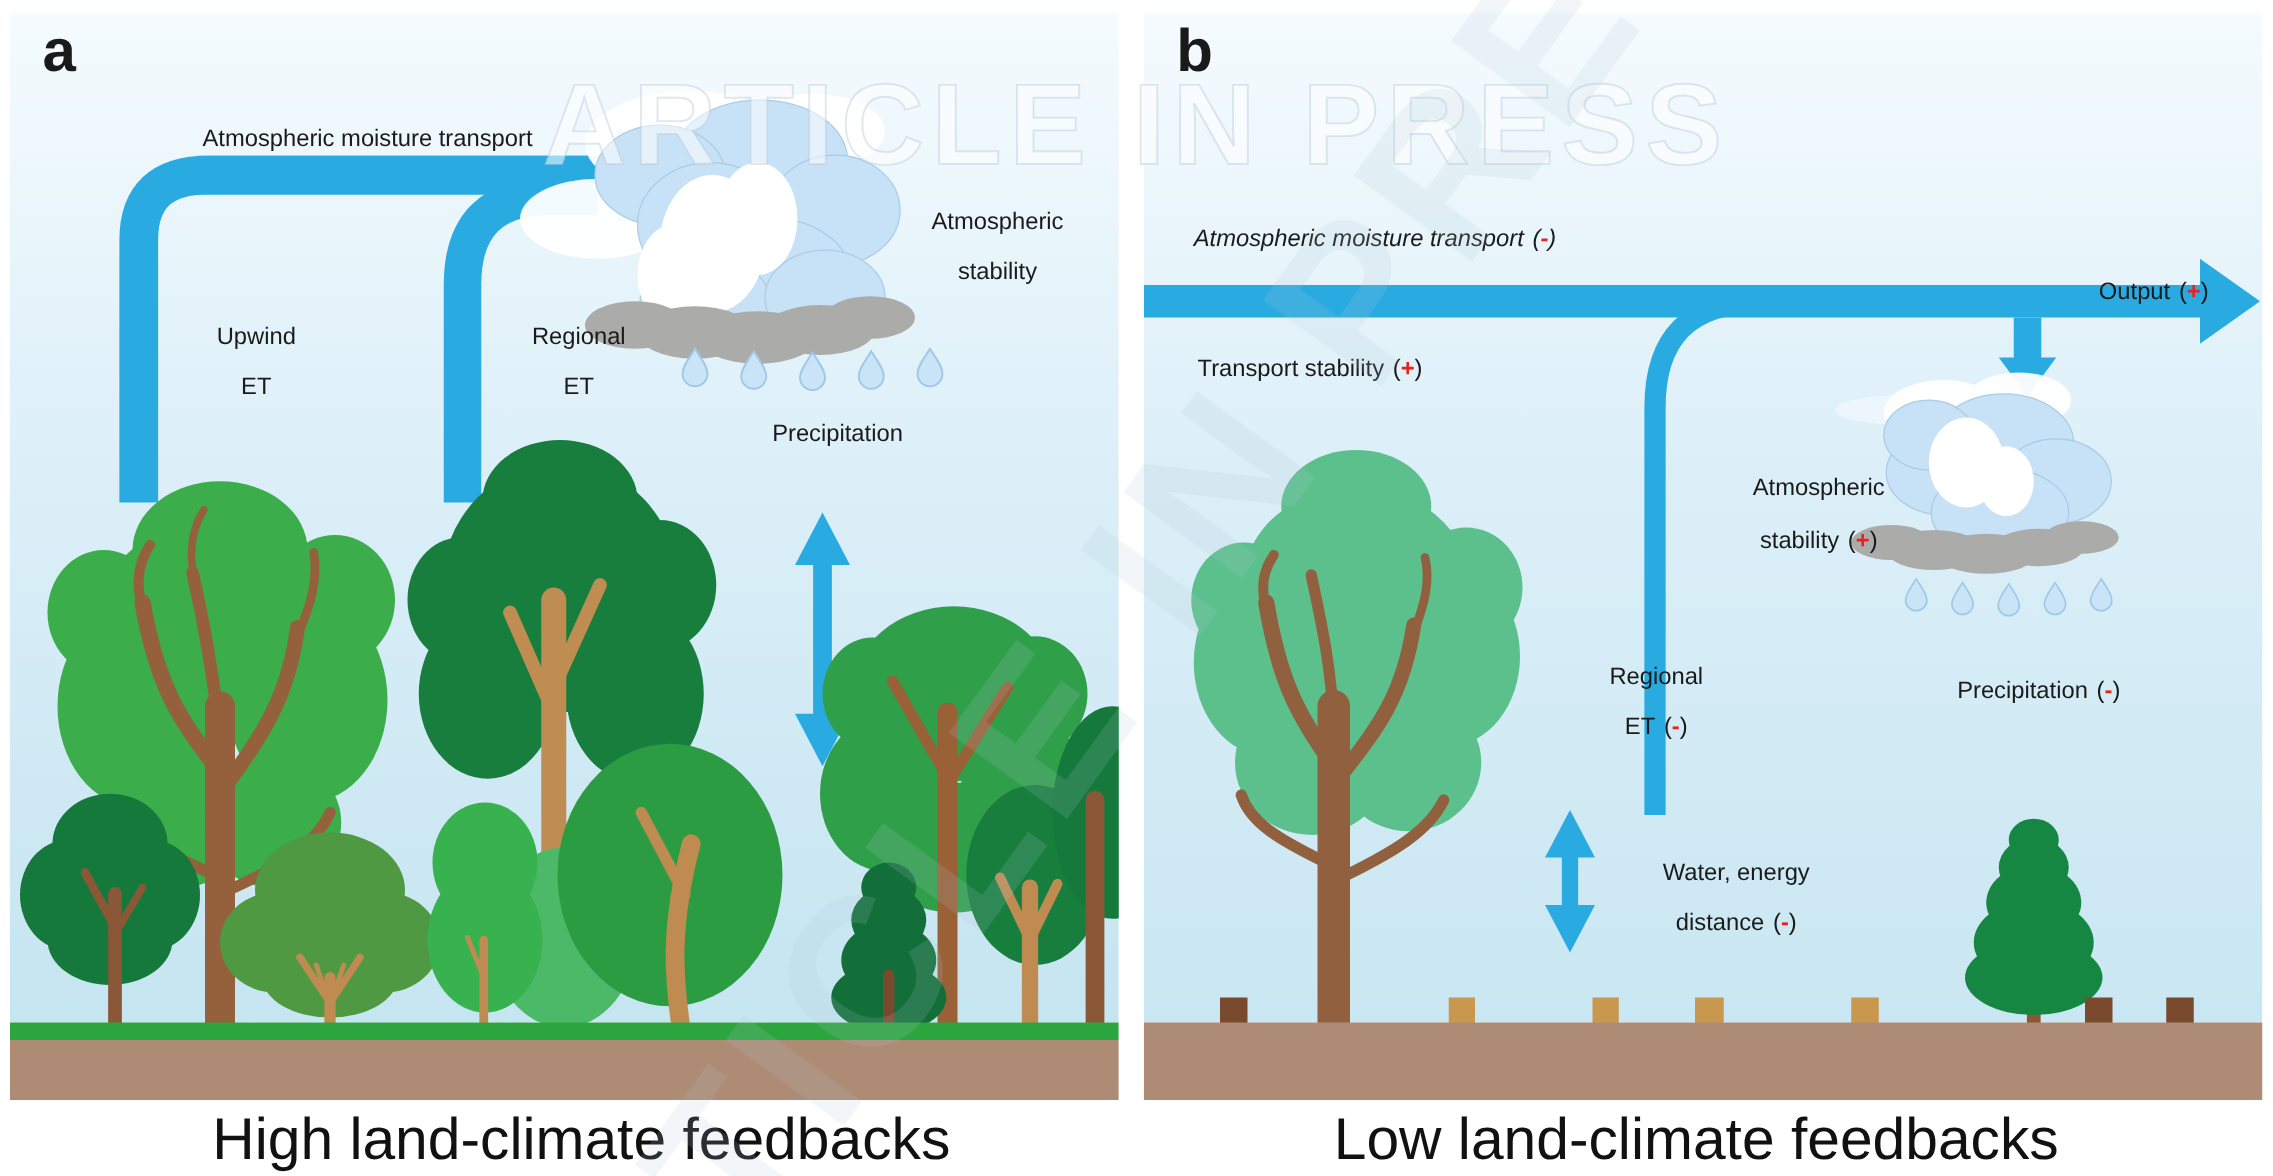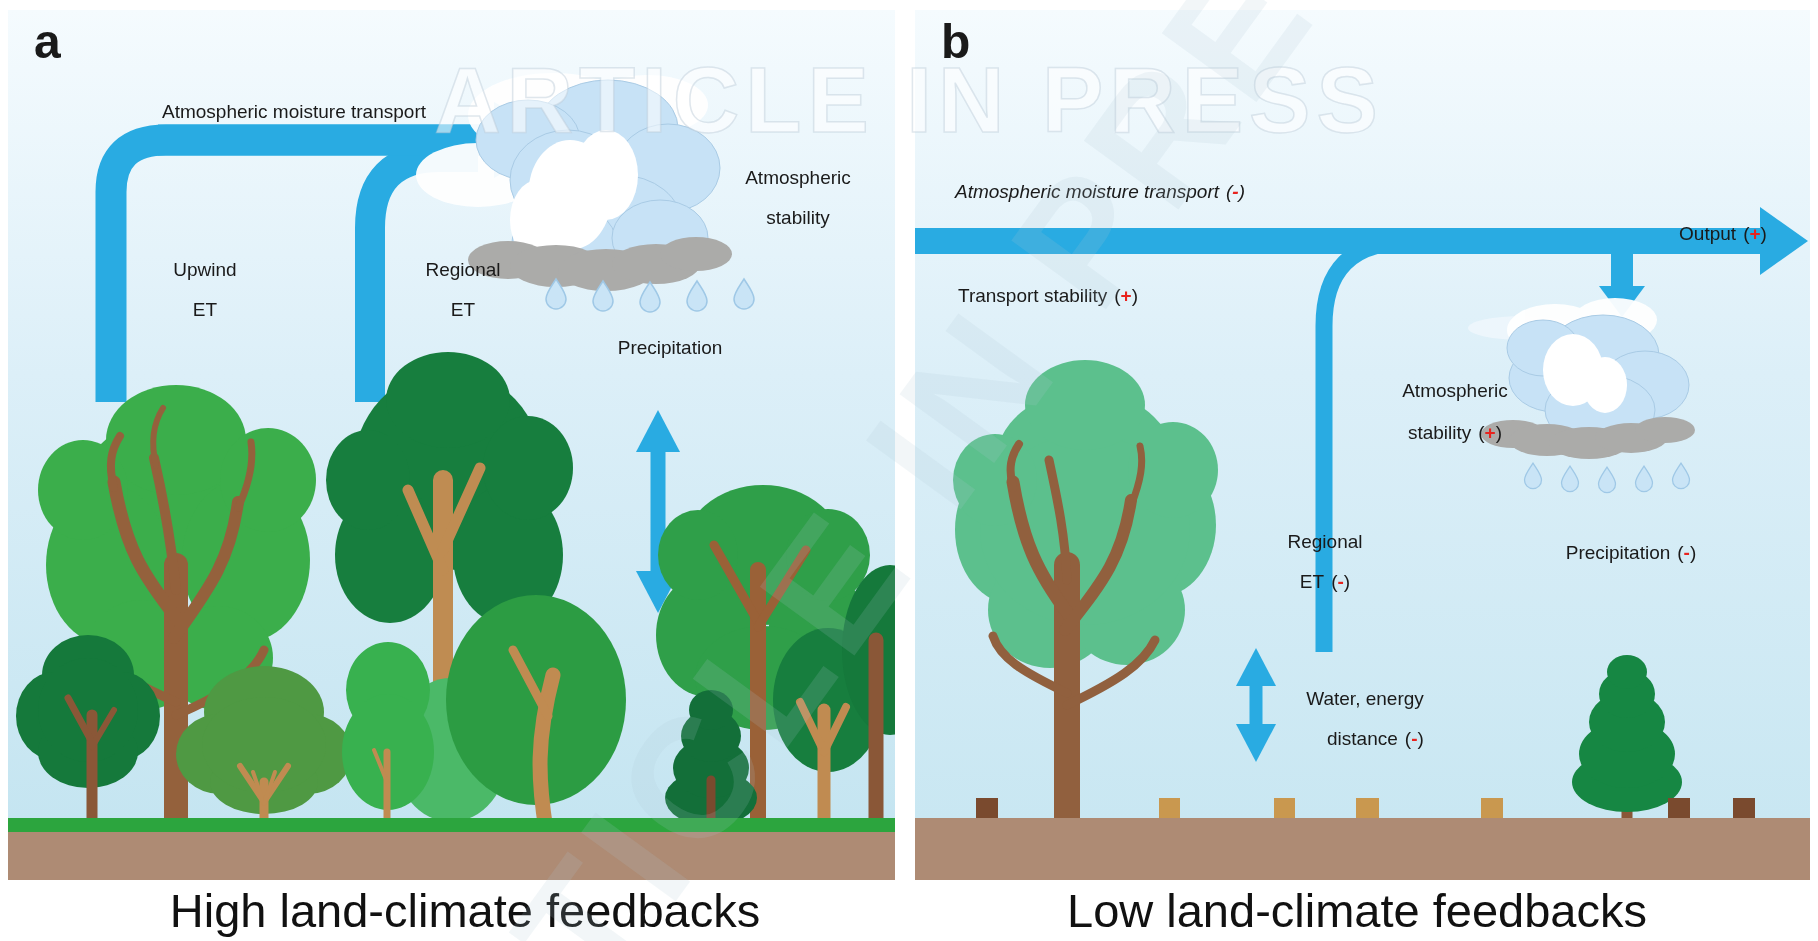--- a/index.html
+++ b/index.html
@@ -388,21 +388,21 @@
 
     <div class="lbl centered" style="left:410px;top:512px;">
       <div>Regional</div>
       <div><span>ET</span><span class="paren-group"><span>(</span><span class="sign">-</span><span>)</span></span></div>
     </div>
 
     <div class="lbl centered" style="left:716px;top:523px;">
       <span>Precipitation</span><span class="paren-group"><span>(</span><span class="sign">-</span><span>)</span></span>
     </div>
 
-    <div class="lbl centered" style="left:450px;top:669px;text-align:right;">
+    <div class="lbl centered" style="left:474px;top:669px;">
       <div>Water, energy</div>
       <div><span>distance</span><span class="paren-group"><span>(</span><span class="sign">-</span><span>)</span></span></div>
     </div>
   </div>
 
   <div class="caption" style="left:465px;">High land-climate feedbacks</div>
   <div class="caption" style="left:1357px;">Low land-climate feedbacks</div>
 
   <div class="wm-top">ARTICLE IN PRESS</div>
   <div class="wm-diag">ARTICLE IN PRESS</div>

